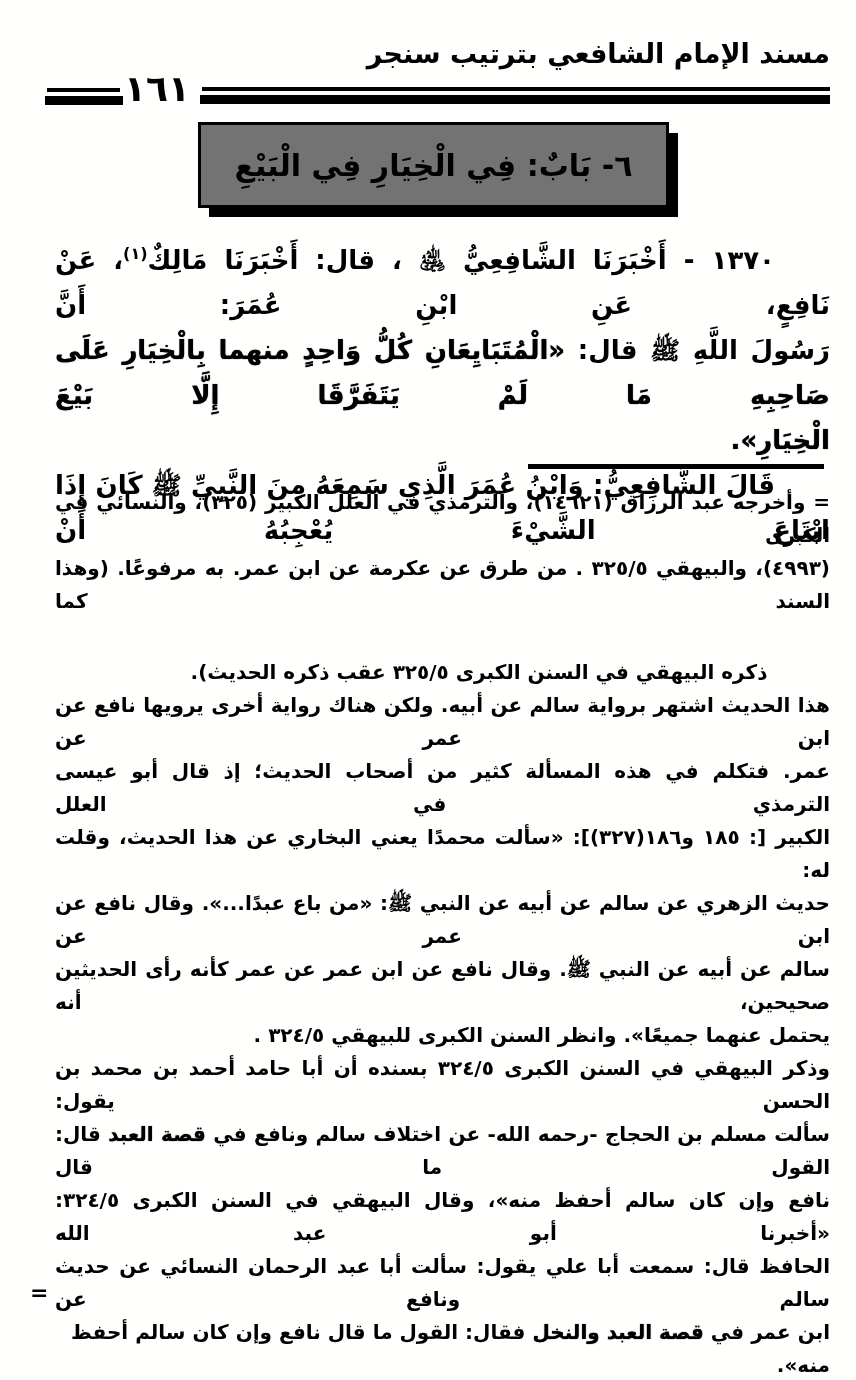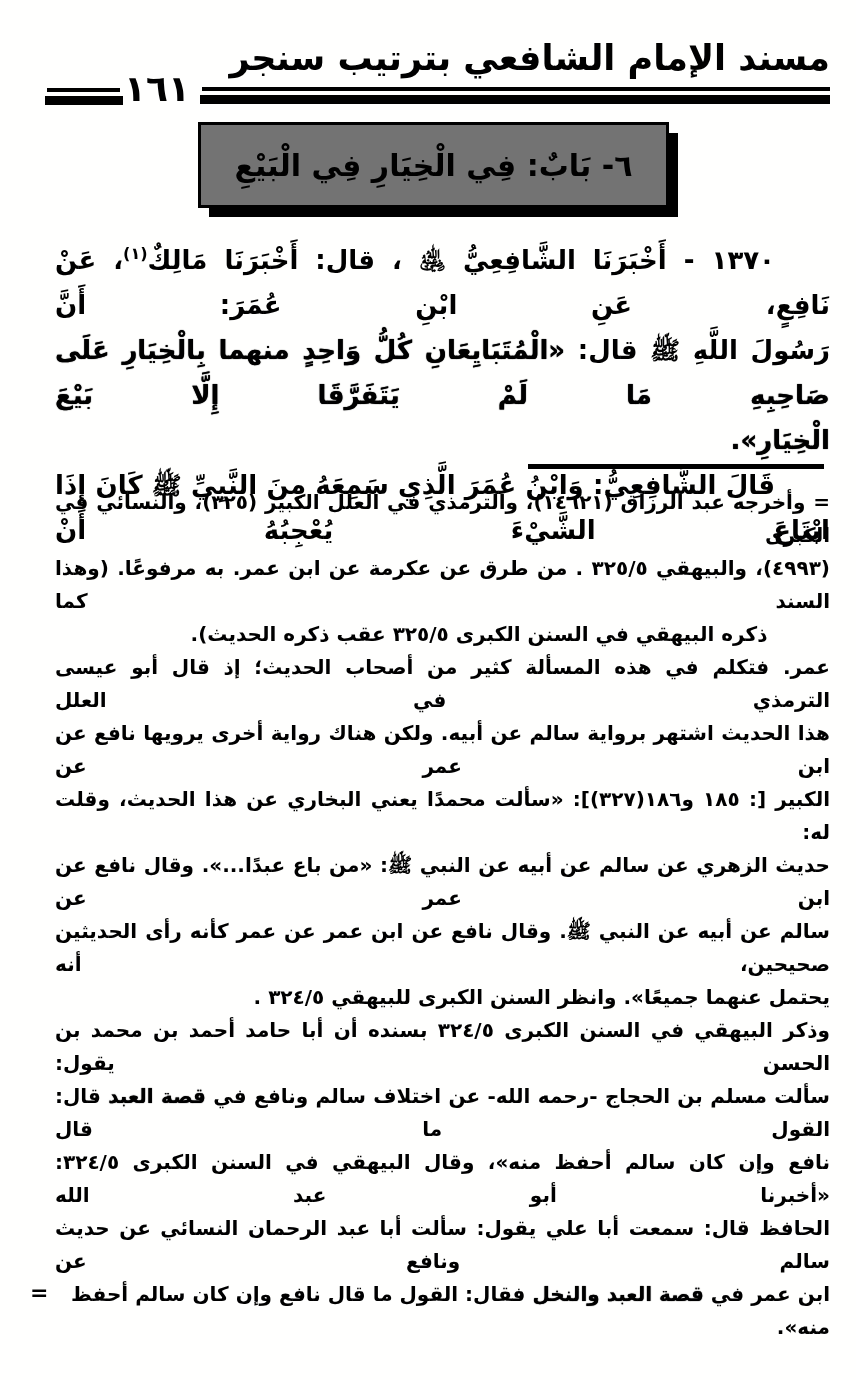--- a/index.html
+++ b/index.html
@@ -8,21 +8,21 @@
     width:856px;height:1380px;
     background:#fffffe;
     font-family:"DejaVu Sans", sans-serif;
     color:#000;
     overflow:hidden;
     direction:rtl;
   }
   
   .book-title{
     position:absolute;top:38px;right:26px;
-    font-size:35px;font-weight:bold;white-space:nowrap;
+    font-size:27px;font-weight:bold;white-space:nowrap;
   }
   .rule{position:absolute;background:#000;}
   .page-num{
     position:absolute;top:68px;left:122px;width:70px;
     font-size:36px;font-weight:bold;text-align:center;
   }
   
   .chapter-box{
     position:absolute;top:122px;left:198px;width:465px;height:80px;
     border:3px solid #000;
@@ -39,21 +39,21 @@
   .ml{min-height:45px;}
   
   .fn-sep{position:absolute;top:464px;left:528px;width:296px;height:5px;background:#000;}
   .fnotes{
     position:absolute;top:486px;right:26px;left:55px;
     font-size:20px;font-weight:bold;line-height:33px;
   }
   .fl{min-height:33px;}
   .j{text-align:justify;text-align-last:justify;}
   .r{text-align:right;}
-  .c{text-align:center;}
+  .c{text-align:center;margin-top:38px;}
   .ind{text-indent:55px;}
   .sup{font-size:0.62em;vertical-align:super;line-height:0;}
   .b{text-shadow:0 0 1px #000;}
   .hon{font-size:0.95em;}
   .cont-bottom{
     position:absolute;top:1280px;left:30px;
     font-size:22px;font-weight:bold;
   }
 </style>
 </head>
@@ -81,22 +81,22 @@
     <div class="ml r"><span class="b">الْخِيَارِ».</span></div>
     <div class="ml j ind"><span>قَالَ الشَّافِعِيُّ: وَابْنُ عُمَرَ الَّذِي سَمِعَهُ مِنَ النَّبِيِّ </span><span class="hon">ﷺ</span><span> كَانَ إِذَا ابْتَاعَ الشَّيْءَ يُعْجِبُهُ أَنْ</span></div>
   </div>
 
   <div class="fn-sep"></div>
 
   <div class="fnotes">
     <div class="fl j"><span>= وأخرجه عبد الرزاق (١٤٦٢١)، والترمذي في العلل الكبير (٣٢٥)، والنسائي في الكبرى</span></div>
     <div class="fl j"><span>(٤٩٩٣)، والبيهقي ٣٢٥/٥ . من طرق عن عكرمة عن ابن عمر. به مرفوعًا. (وهذا السند كما</span></div>
     <div class="fl c" style="padding-left:73px;"><span>ذكره البيهقي في السنن الكبرى ٣٢٥/٥ عقب ذكره الحديث).</span></div>
+    <div class="fl j"><span>هذا الحديث اشتهر برواية سالم عن أبيه. ولكن هناك رواية أخرى يرويها نافع عن ابن عمر عن</span></div>
     <div class="fl j"><span>عمر. فتكلم في هذه المسألة كثير من أصحاب الحديث؛ إذ قال أبو عيسى الترمذي في العلل</span></div>
-    <div class="fl j"><span>هذا الحديث اشتهر برواية سالم عن أبيه. ولكن هناك رواية أخرى يرويها نافع عن ابن عمر عن</span></div>
     <div class="fl j"><span>الكبير [: ١٨٥ و١٨٦(٣٢٧)]: «سألت محمدًا يعني البخاري عن هذا الحديث، وقلت له:</span></div>
     <div class="fl j"><span>حديث الزهري عن سالم عن أبيه عن النبي ﷺ: «من باع عبدًا...». وقال نافع عن ابن عمر عن</span></div>
     <div class="fl j"><span>سالم عن أبيه عن النبي ﷺ. وقال نافع عن ابن عمر عن عمر كأنه رأى الحديثين صحيحين، أنه</span></div>
     <div class="fl r"><span>يحتمل عنهما جميعًا». وانظر السنن الكبرى للبيهقي ٣٢٤/٥ .</span></div>
     <div class="fl j"><span>وذكر البيهقي في السنن الكبرى ٣٢٤/٥ بسنده أن أبا حامد أحمد بن محمد بن الحسن يقول:</span></div>
     <div class="fl j"><span>سألت مسلم بن الحجاج -رحمه الله- عن اختلاف سالم ونافع في </span><span class="b">قصة العبد</span><span> قال: القول ما قال</span></div>
     <div class="fl j"><span>نافع وإن كان سالم أحفظ منه»، وقال البيهقي في السنن الكبرى ٣٢٤/٥: «أخبرنا أبو عبد الله</span></div>
     <div class="fl j"><span>الحافظ قال: سمعت أبا علي يقول: سألت أبا عبد الرحمان النسائي عن حديث سالم ونافع عن</span></div>
     <div class="fl r"><span>ابن عمر في </span><span class="b">قصة العبد والنخل</span><span> فقال: القول ما قال نافع وإن كان سالم أحفظ منه».</span></div>
 

